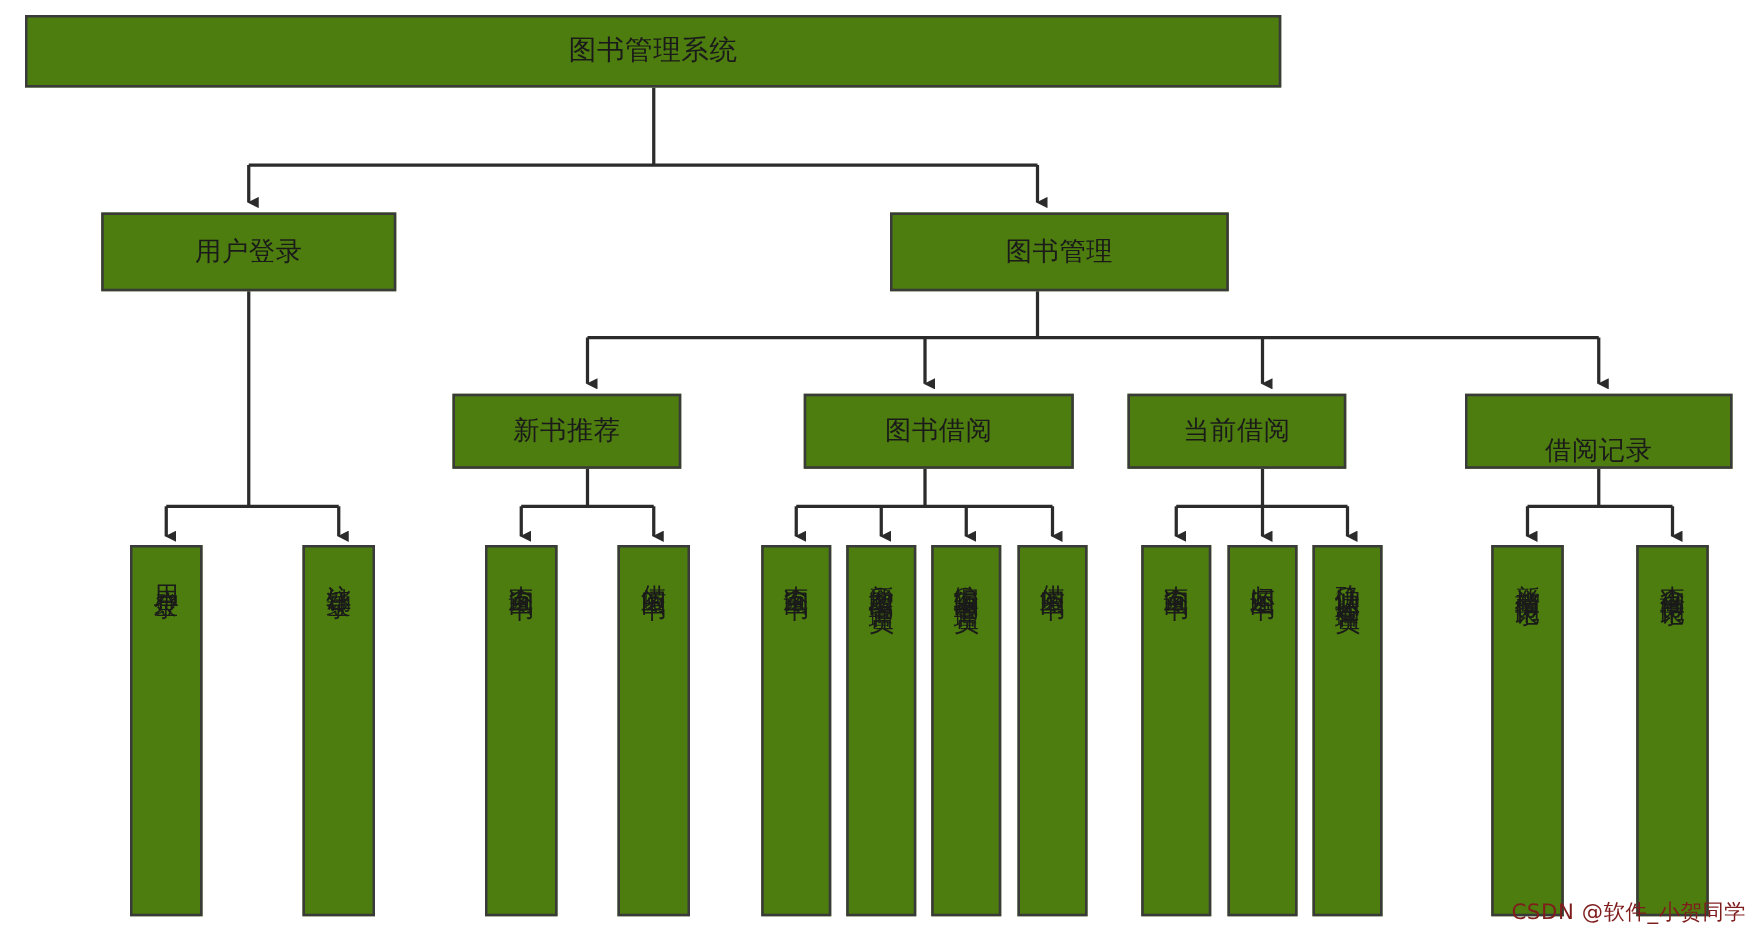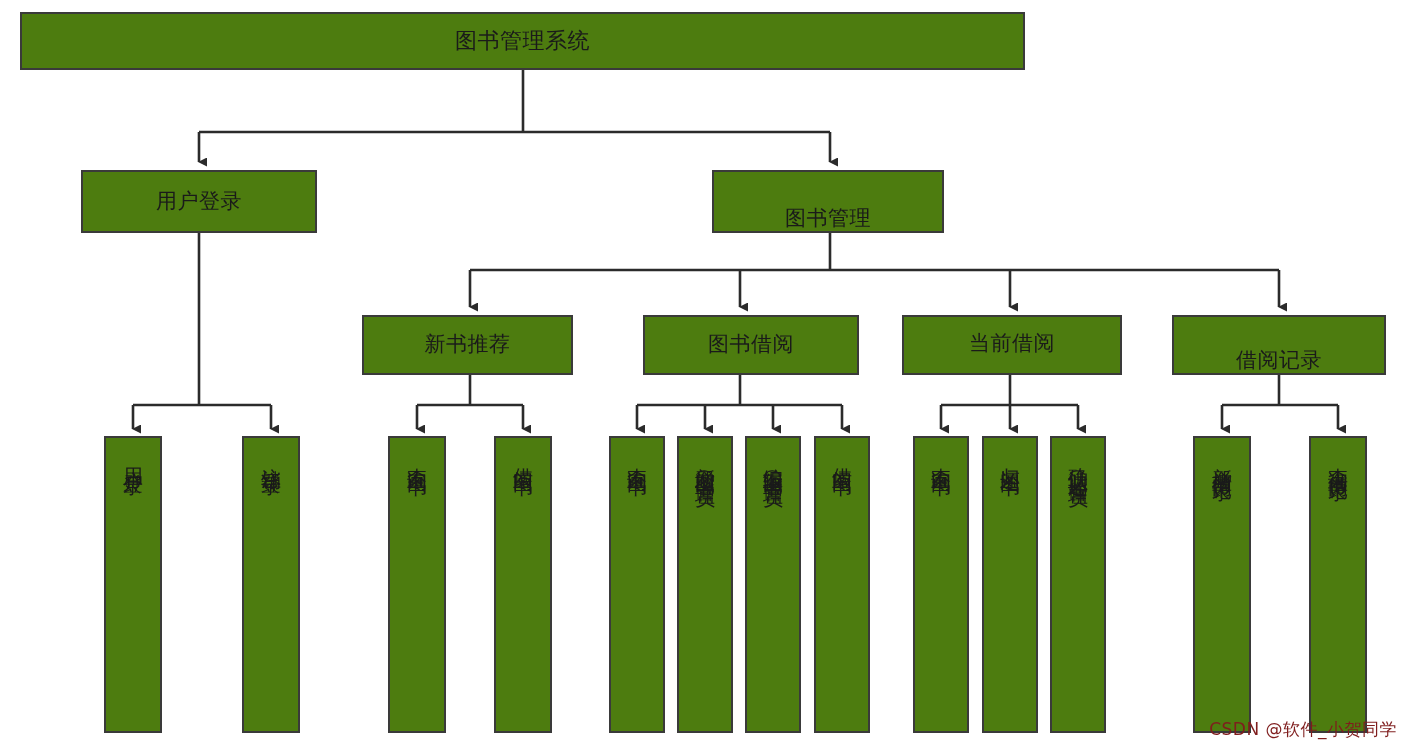--- a/index.html
+++ b/index.html
@@ -79,31 +79,31 @@
     </g>
   </svg>
 
   <div class="node h-node n-root" style="left:20px;top:12px;width:1005px;height:58px;">
     <span class="lbl">图书管理系统</span>
   </div>
 
   <div class="node h-node" style="left:81px;top:170px;width:236px;height:63px;">
     <span class="lbl">用户登录</span>
   </div>
-  <div class="node h-node" style="left:712px;top:170px;width:232px;height:63px;align-items:flex-end;">
+  <div class="node h-node" style="left:712px;top:170px;width:271px;height:63px;">
     <span class="lbl">图书管理</span>
   </div>
 
-  <div class="node h-node" style="left:362px;top:315px;width:211px;height:60px;">
+  <div class="node h-node" style="left:362px;top:315px;width:183px;height:60px;">
     <span class="lbl">新书推荐</span>
   </div>
   <div class="node h-node" style="left:632px;top:315px;width:216px;height:60px;margin-left:11px;">
     <span class="lbl">图书借阅</span>
   </div>
-  <div class="node h-node" style="left:902px;top:315px;width:220px;height:60px;font-family:Liberation Mono, monospace;">
+  <div class="node h-node" style="left:902px;top:315px;width:175px;height:60px;">
     <span class="lbl">当前借阅</span>
   </div>
   <div class="node h-node" style="left:1172px;top:315px;width:214px;height:60px;align-items:flex-end;">
     <span class="lbl">借阅记录</span>
   </div>
 
   <div class="node v-node" style="left:104px;top:436px;width:58px;height:297px;">
     <span class="lbl">用户登录</span>
   </div>
   <div class="node v-node" style="left:242px;top:436px;width:58px;height:297px;">

